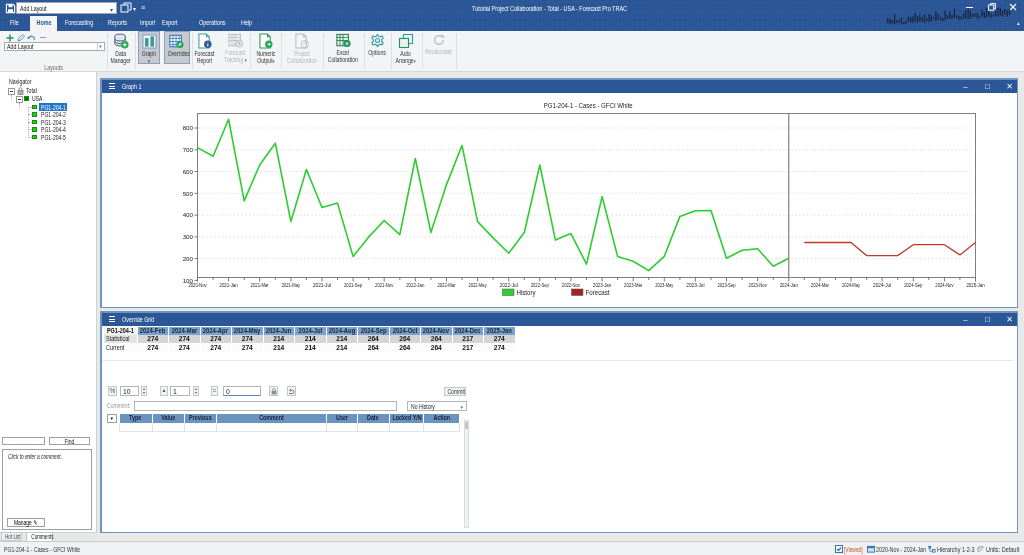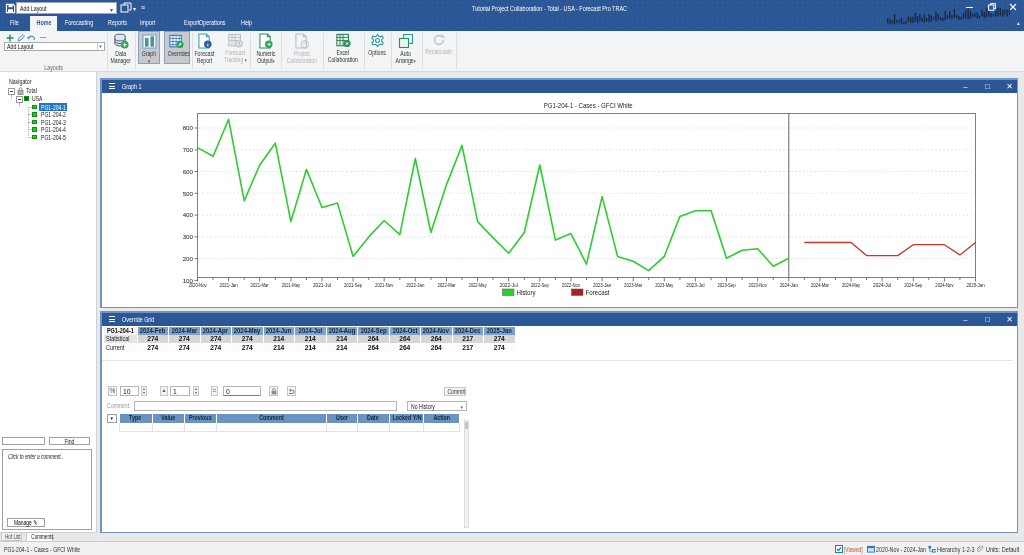--- a/index.html
+++ b/index.html
@@ -123,21 +123,21 @@
     </svg>
   <svg class="abs" style="left:1009px;top:3px" width="8" height="8" viewBox="0 0 8 8">
       <path d="M1 1l6 6M7 1l-6 6" stroke="#fff" stroke-width="1.1"></path>
     </svg>
   <div class="abs" style="left:1017px;top:20px;color:#e8edf5;font-size:5.5px">▴</div>
   <div class="menuitem" style="left:10px"><span style="display:inline-block;transform:scaleX(0.75);transform-origin:0 50%;white-space:nowrap;">File</span></div>
   <div id="hometab"><span style="display:inline-block;transform:scaleX(0.75);transform-origin:50% 50%;white-space:nowrap;">Home</span></div>
   <div class="menuitem" style="left:65px"><span style="display:inline-block;transform:scaleX(0.75);transform-origin:0 50%;white-space:nowrap;">Forecasting</span></div>
   <div class="menuitem" style="left:107.5px"><span style="display:inline-block;transform:scaleX(0.75);transform-origin:0 50%;white-space:nowrap;">Reports</span></div>
   <div class="menuitem" style="left:140px"><span style="display:inline-block;transform:scaleX(0.75);transform-origin:0 50%;white-space:nowrap;">Import</span></div>
-  <div class="menuitem" style="left:184px"><span style="display:inline-block;transform:scaleX(0.75);transform-origin:0 50%;white-space:nowrap;">Export</span></div>
+  <div class="menuitem" style="left:162px"><span style="display:inline-block;transform:scaleX(0.75);transform-origin:0 50%;white-space:nowrap;">Export</span></div>
   <div class="menuitem" style="left:199px"><span style="display:inline-block;transform:scaleX(0.75);transform-origin:0 50%;white-space:nowrap;">Operations</span></div>
   <div class="menuitem" style="left:240.5px"><span style="display:inline-block;transform:scaleX(0.75);transform-origin:0 50%;white-space:nowrap;">Help</span></div>
 </div>
 
 <div id="ribbon">
   <svg class="abs" style="left:6px;top:2.5px" width="8" height="8" viewBox="0 0 8 8">
       <path d="M4 0.5v7M0.5 4h7" stroke="#278e4b" stroke-width="1.4"></path>
     </svg>
   <svg class="abs" style="left:17px;top:3px" width="8" height="8" viewBox="0 0 8 8">
       <path d="M1 7l1.2-3.2L6 0.5 7.5 2 4.2 5.8z" fill="none" stroke="#4291b8" stroke-width="0.9"></path>

